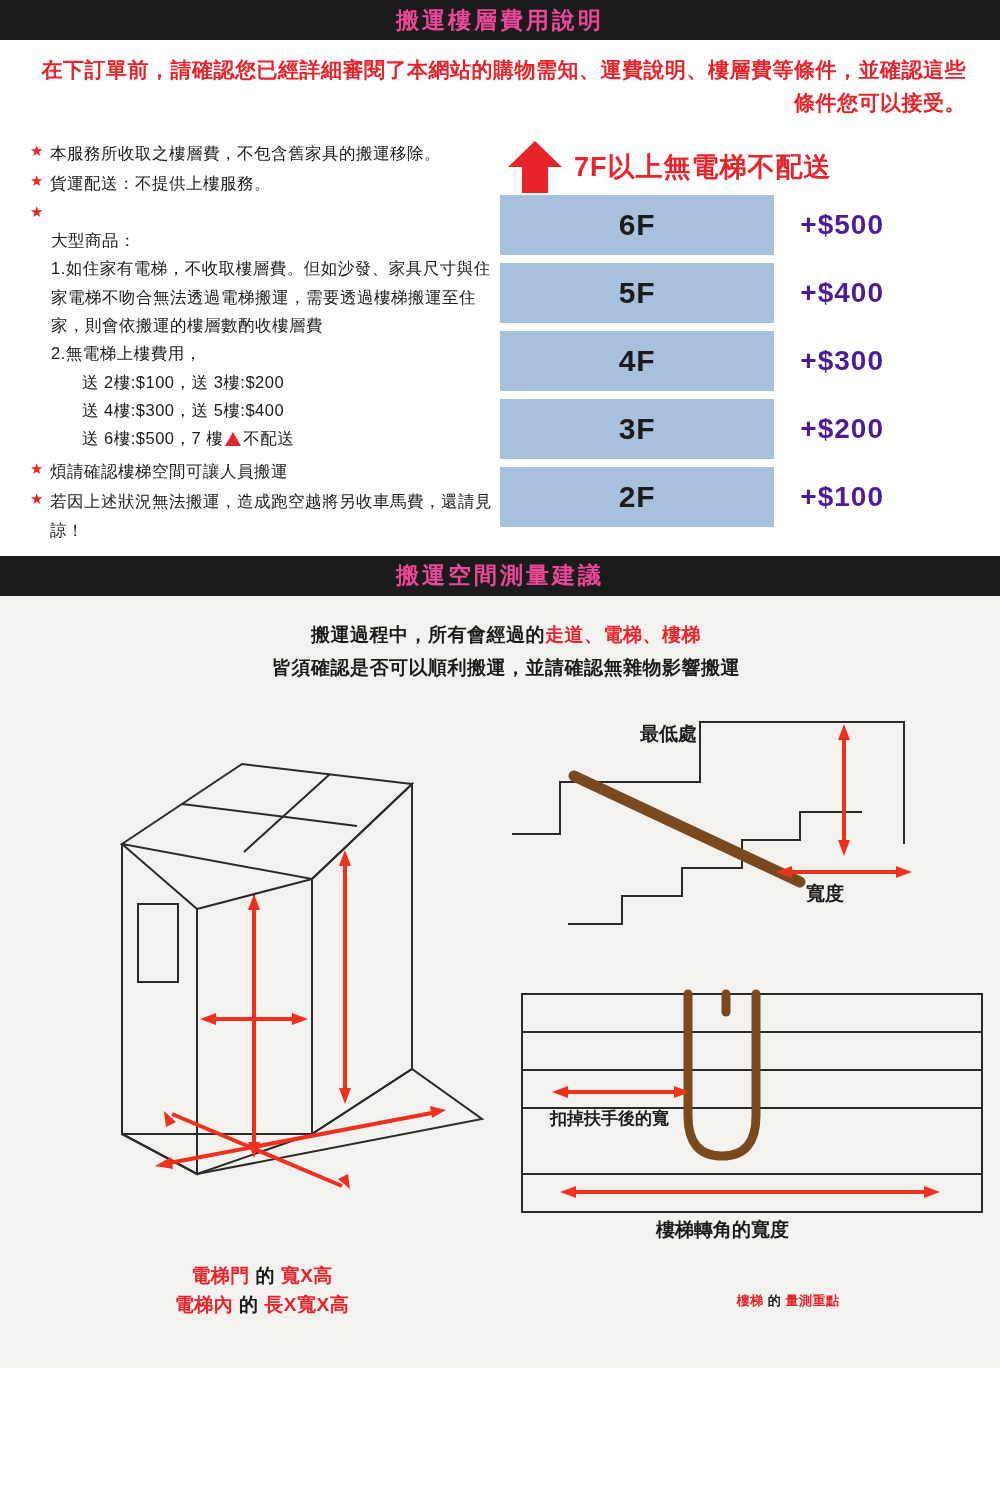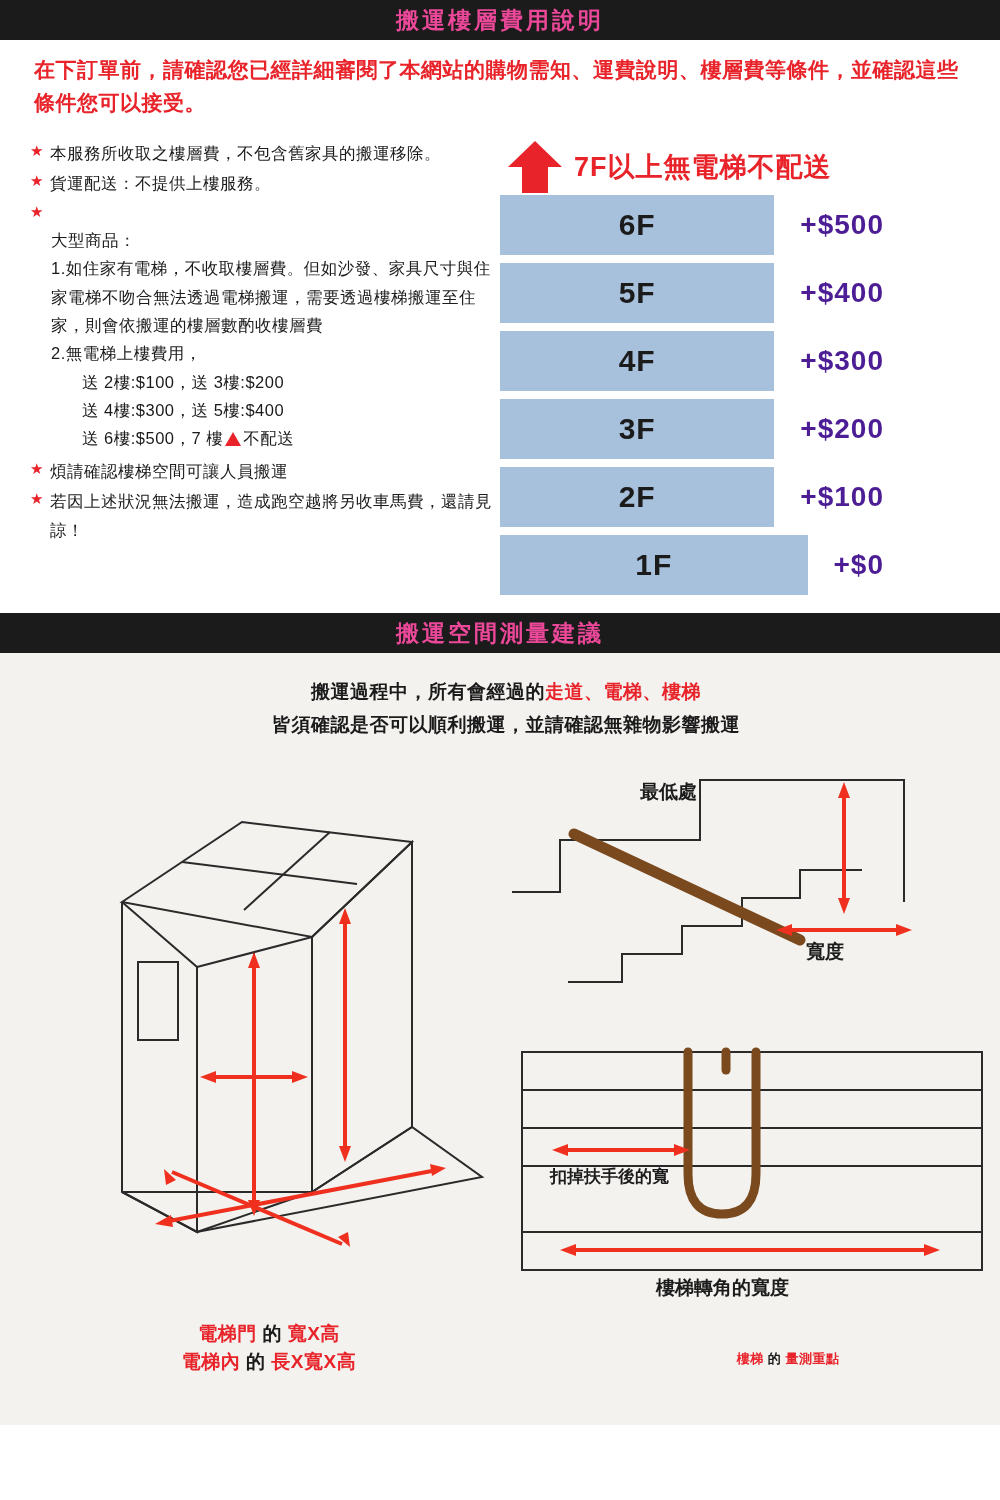--- a/index.html
+++ b/index.html
@@ -19,21 +19,21 @@
     display: flex; align-items: center; justify-content: center;
     font-size: 23px;
     font-weight: bold;
     letter-spacing: 3px;
   }
   .intro {
     color: #e8232a;
     font-size: 21px;
     font-weight: bold;
     line-height: 1.55;
-    text-align: left;
+    text-align: right;
     padding: 14px 34px 6px 34px;
     letter-spacing: 0.5px;
   }
 
   
   .sec1 {
     display: flex;
     padding: 14px 0 10px 0;
   }
   .notes {
@@ -122,21 +122,21 @@
     font-weight: bold;
     color: #1b1b1b;
     line-height: 1.75;
     letter-spacing: 0.5px;
   }
   .hl { color: #e8232a; }
 
   .diagrams { position: relative; width: 1000px; height: 660px; }
   .elevator-caption {
     position: absolute;
-    left: 7px; top: 578px;
+    left: 0; top: 578px;
     width: 500px;
     text-align: center;
     font-size: 19px;
     font-weight: bold;
     color: #1b1b1b;
     line-height: 1.5;
     letter-spacing: 0.5px;
   }
   .stairs-caption {
     position: absolute;
@@ -222,24 +222,20 @@
         <div class="floor-bar">4F</div>
         <div class="floor-price">+$300</div>
       </div>
       <div class="floor-row">
         <div class="floor-bar">3F</div>
         <div class="floor-price">+$200</div>
       </div>
       <div class="floor-row">
         <div class="floor-bar">2F</div>
         <div class="floor-price">+$100</div>
-      </div>
-      <div class="floor-row">
-        <div class="floor-bar">1F</div>
-        <div class="floor-price">+$0</div>
       </div>
     </div>
   </div>
 
   <div class="band">
     <span>搬運空間測量建議</span>
   </div>
 
   <div class="sec2-body">
     <div class="sec2-lead">

